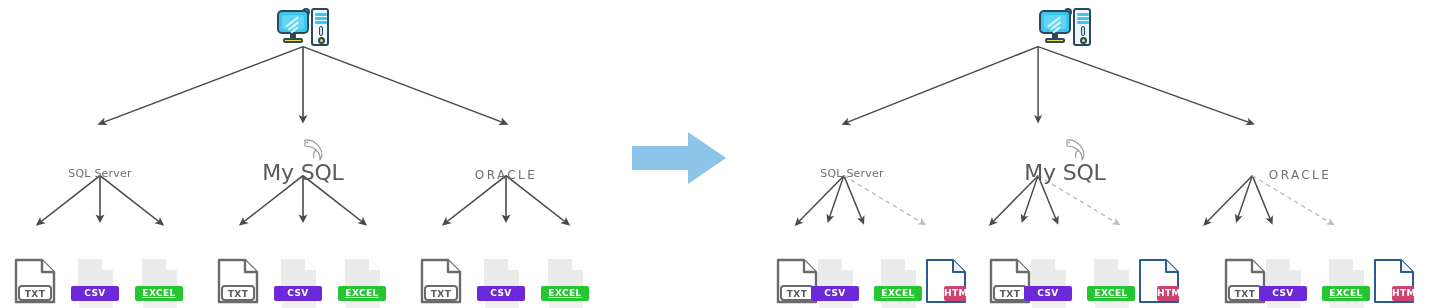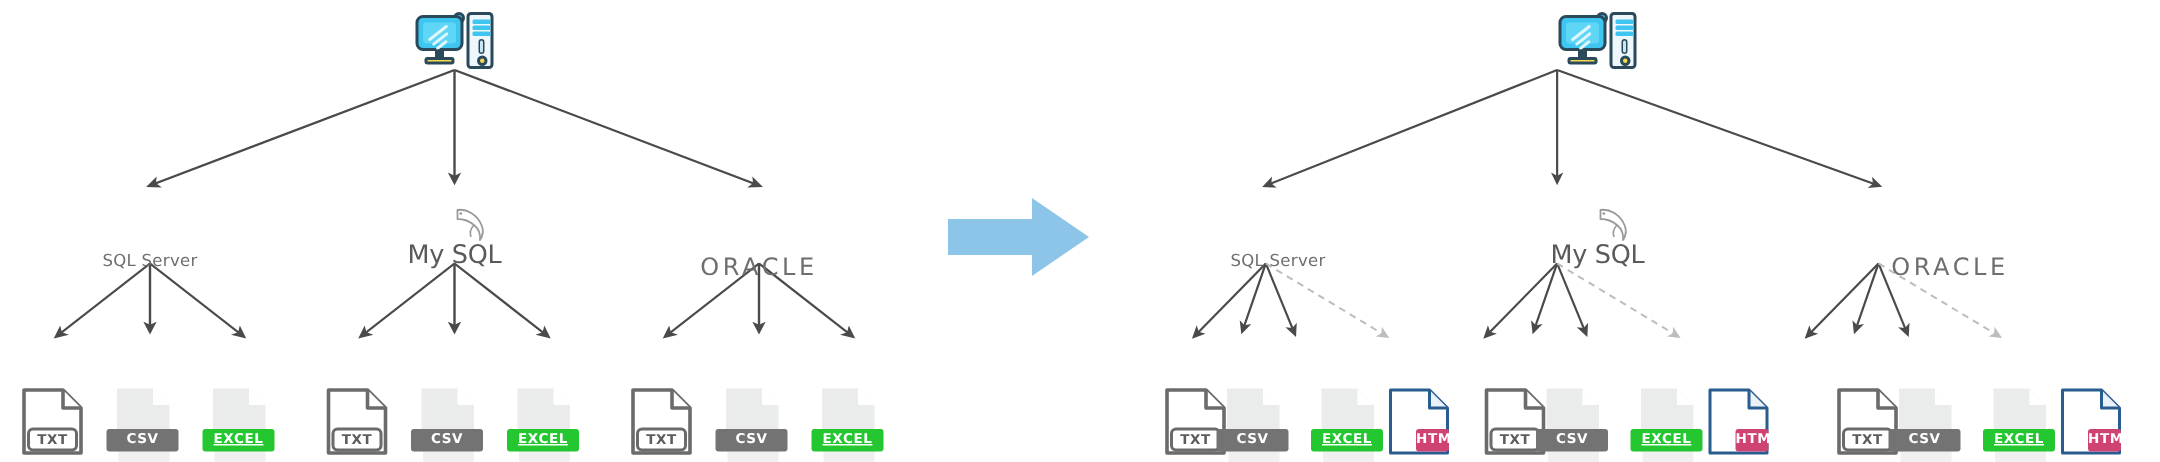--- a/index.html
+++ b/index.html
@@ -63,46 +63,46 @@
     position:absolute;left:5px;top:27px;width:7px;height:7px;border-radius:50%;
     background:#f5d94e;border:2px solid #2a4a5c;box-sizing:border-box;
   }
 
   
   .dblabel{
     position:absolute;text-align:center;color:#6e6e6e;
     font-family:"DejaVu Sans", sans-serif;white-space:nowrap;
   }
   .dblabel.sqlserver{font-size:11px;letter-spacing:.2px;font-weight:400;}
-  .dblabel.oracle{font-size:16px;letter-spacing:2.4px;font-weight:400;}
+  .dblabel.oracle{font-size:12px;letter-spacing:2.4px;font-weight:400;}
   .mysql-wrap{position:absolute;text-align:center;}
   .mysql-wrap .dolphin{position:absolute;left:50%;top:-22px;width:26px;height:24px;margin-left:-2px;}
   .mysql-wrap .mysqltext{
-    font-size:17px;color:#5a5a5a;font-family:"DejaVu Sans", sans-serif;
+    font-size:22px;color:#5a5a5a;font-family:"DejaVu Sans", sans-serif;
     white-space:nowrap;letter-spacing:-.2px;
   }
 
   
   .file{position:absolute;width:42px;height:50px;}
   .file .lbl{
     position:absolute;left:-3px;right:-3px;top:28px;height:15px;
     line-height:15px;text-align:center;color:#ffffff;
     font-family:"DejaVu Sans", sans-serif;font-weight:bold;
     font-size:9px;letter-spacing:.4px;border-radius:2px;
   }
   .file.txt .lbl{
     left:4px;right:4px;top:27px;height:16px;line-height:14px;
     color:#5c5c5c;background:transparent;border:2px solid #6b6b6b;
     border-radius:4px;font-size:9px;box-sizing:border-box;
   }
   .file .shadow{
     position:absolute;left:5px;top:41px;width:34px;height:9px;
     background:#f0f0f0;border-radius:1px;
   }
-  .file.csv .lbl{background:#737373;}
+  .file.csv .lbl{background:#6d28d9;}
   .file.excel .lbl{background:#25c731;text-decoration:underline;}
   .file.html .lbl{background:#cf4372;left:19px;right:1px;}
 
   
   .watermark{
     position:absolute;right:8px;bottom:6px;
     font-family:"DejaVu Sans", sans-serif;font-size:17px;
     color:rgba(150,150,150,.55);white-space:nowrap;letter-spacing:1px;
   }
 

